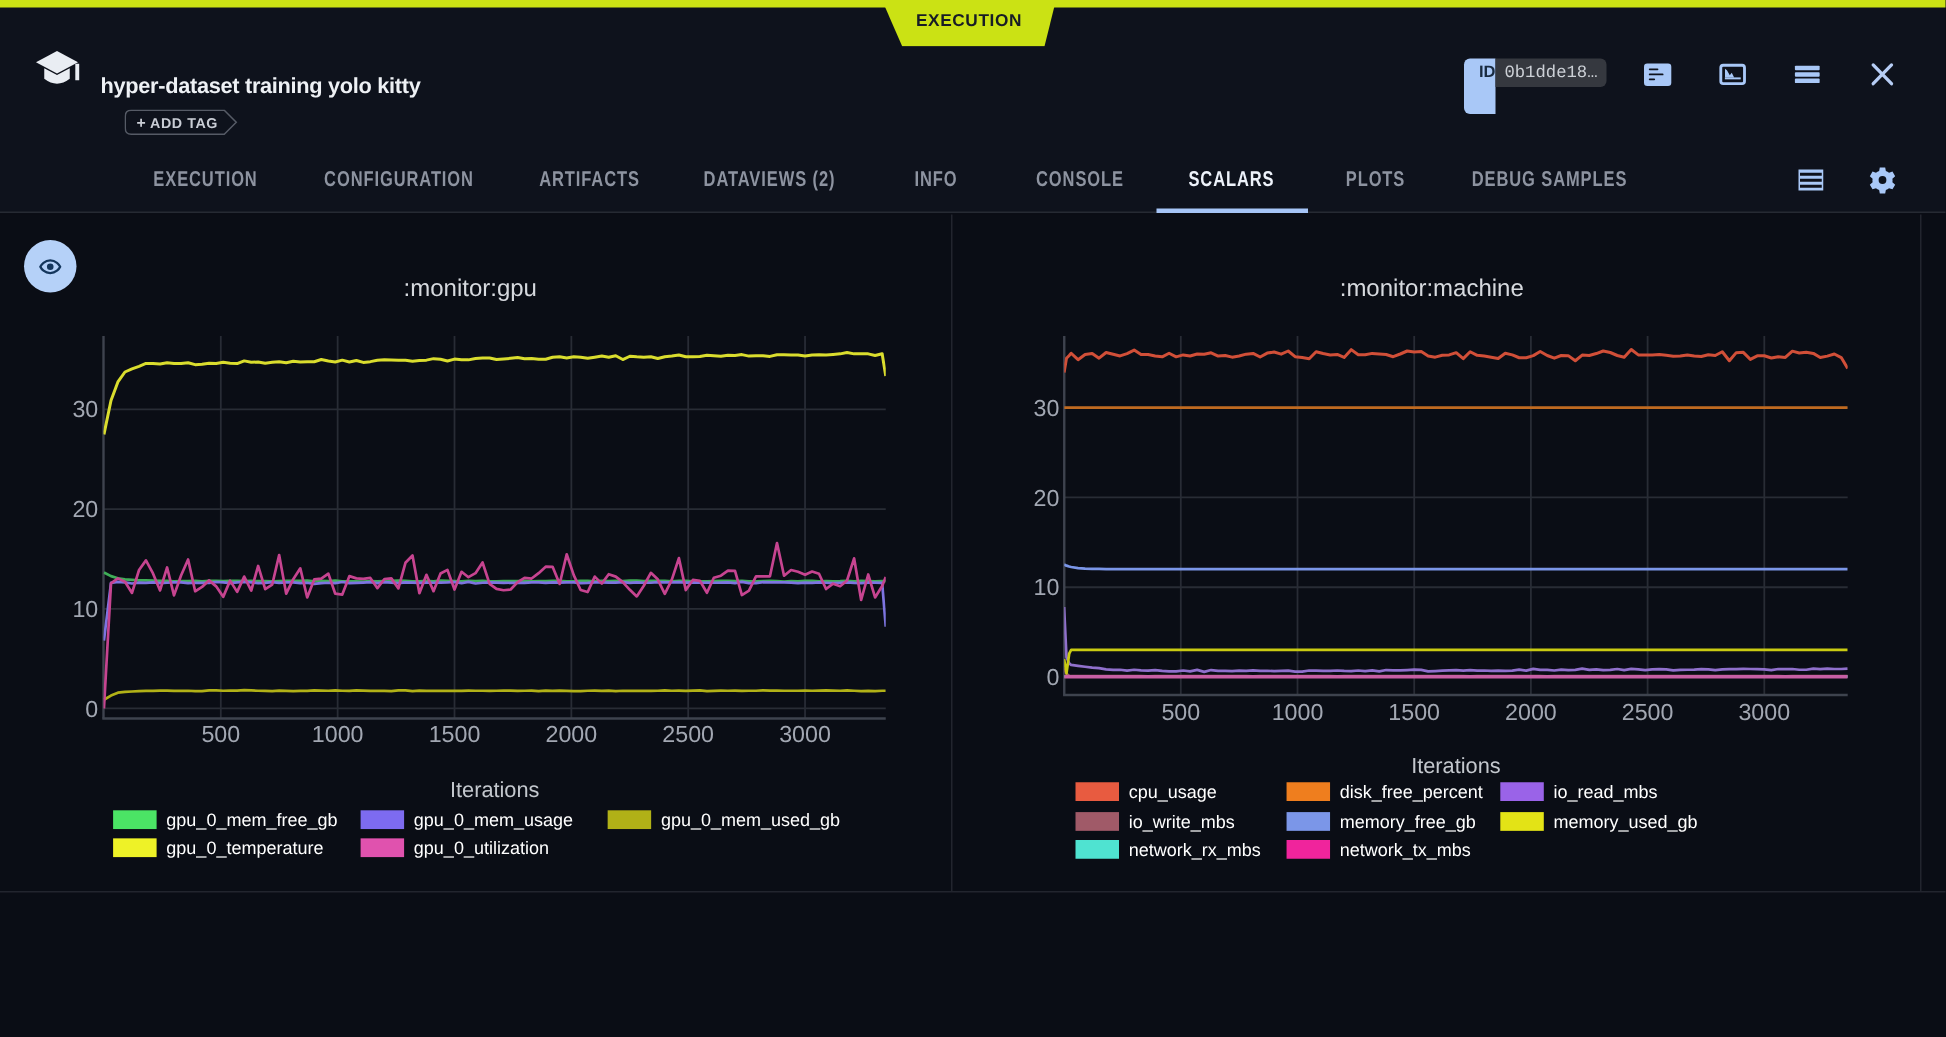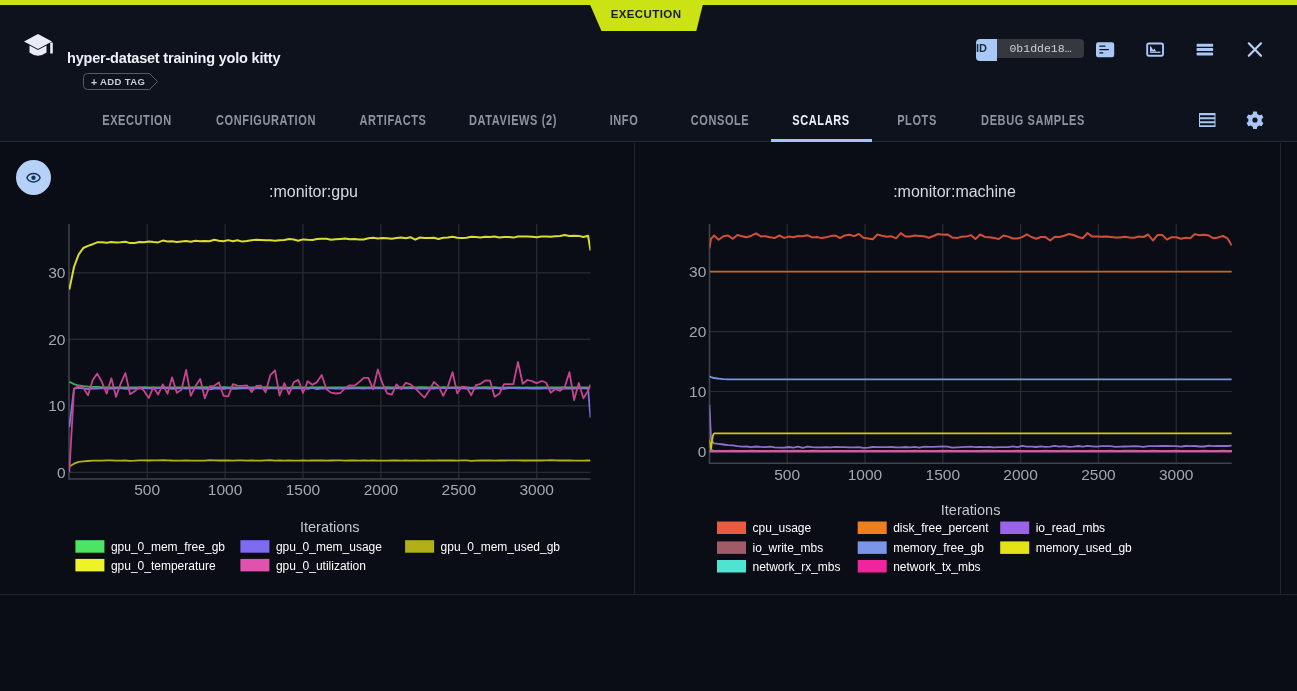--- a/index.html
+++ b/index.html
@@ -31,22 +31,22 @@
 <path d="M7.5 12.5 L16 17 L24.5 12.5 L24.5 19.5 Q16 26 7.5 19.5 Z" fill="#e9edf3"></path>
 <rect x="28.2" y="9.5" width="2.6" height="11" fill="#e9edf3"></rect>
 </svg>
 <div id="title">hyper-dataset training yolo kitty</div>
 <svg class="abs" style="left:83px;top:72.5px" width="76" height="17" viewBox="0 0 76 17">
 <path d="M4.5 0.5 H66.5 L74.5 8.5 L66.5 16.5 H4.5 Q0.5 16.5 0.5 12.5 V4.5 Q0.5 0.5 4.5 0.5 Z" fill="none" stroke="#565b66" stroke-width="1"></path>
 <text x="8" y="12.5" font-size="10.5" font-weight="700" fill="#c9cdd5">+</text>
 <text x="17" y="12" font-size="9.5" font-weight="700" letter-spacing="0.4" fill="#c9cdd5">ADD TAG</text>
 </svg>
 <div class="abs" style="left:976px;top:39px;height:19px;display:flex">
-<div style="width:21px;height:22px;background:#a9c8f7;border-radius:4px 0 0 4px;color:#182a40;font-size:11px;font-weight:700;text-align:left;line-height:19px">ID</div>
-<div style="width:87px;height:19px;background:#35383f;border-radius:0 4px 4px 0;color:#ccd0d6;font-family:'Liberation Mono',monospace;font-size:11.5px;line-height:19px;text-align:center">0b1dde18…</div>
+<div style="width:21px;height:37px;background:#a9c8f7;border-radius:4px 0 0 4px;color:#182a40;font-size:11px;font-weight:700;text-align:right;line-height:19px">ID</div>
+<div style="width:74px;height:19px;background:#35383f;border-radius:0 4px 4px 0;color:#ccd0d6;font-family:'Liberation Mono',monospace;font-size:11.5px;line-height:19px;text-align:center">0b1dde18…</div>
 </div>
 <svg class="abs" style="left:1090px;top:34px" width="180" height="30" viewBox="0 0 180 30">
 <rect x="6" y="8.3" width="18.2" height="15" rx="2.2" fill="#a9c8f7"></rect>
 <g fill="#0e121c">
 <rect x="9.2" y="11.6" width="6.4" height="1.2" rx="0.6"></rect>
 <rect x="9.2" y="15.0" width="9.8" height="1.2" rx="0.6"></rect>
 <rect x="9.2" y="18.3" width="4.2" height="1.2" rx="0.6"></rect>
 </g>
 <g>
 <rect x="57.2" y="9.5" width="15.8" height="12.2" rx="1.6" fill="none" stroke="#a9c8f7" stroke-width="1.9"></rect>

